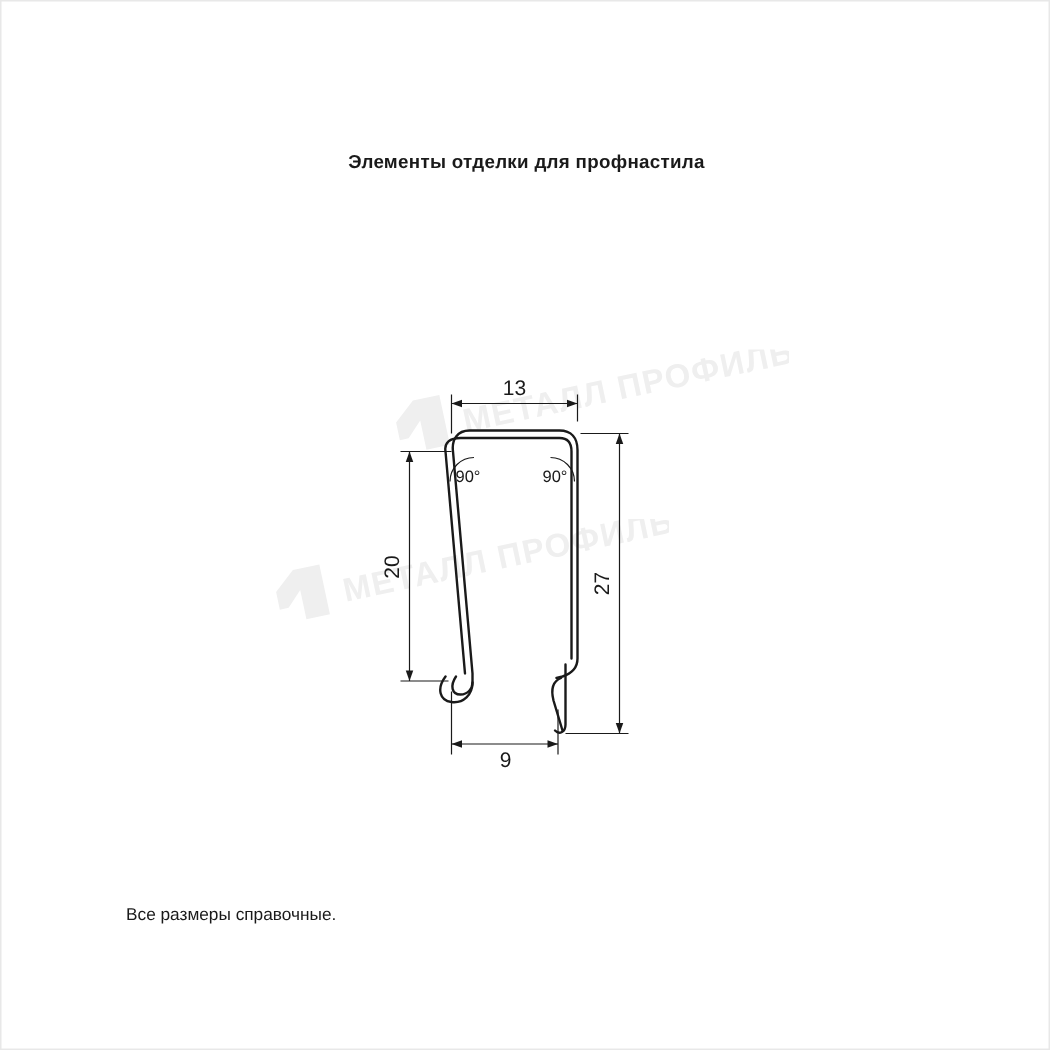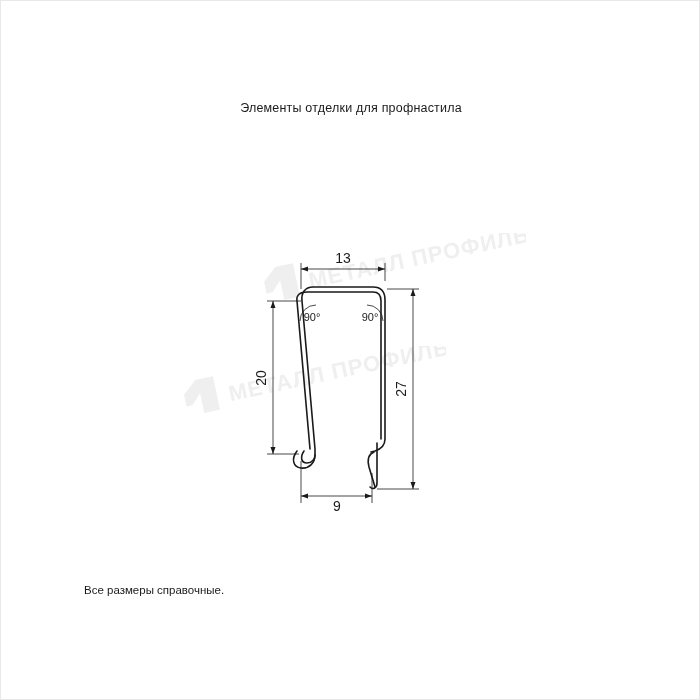--- a/index.html
+++ b/index.html
@@ -38,21 +38,21 @@
   .title-line2 {
     font-size: 25px;
     font-weight: bold;
     letter-spacing: 0.2px;
     line-height: 30px;
     margin-top: 2px;
     white-space: nowrap;
   }
   .subtitle {
     font-size: 12.5px;
-    font-weight: normal;
+    font-weight: bold;
     margin-top: 12px;
     letter-spacing: 0.2px;
     white-space: nowrap;
   }
   .drawing {
     position: absolute;
     top: 210px;
     left: 0;
     width: 700px;
     height: 330px;
@@ -60,20 +60,21 @@
   .notes {
     position: absolute;
     left: 83px;
     top: 580px;
     font-size: 11.5px;
     line-height: 18px;
     color: #1a1a1a;
   }
   .notes div {
     white-space: nowrap;
+    margin-top: 20px;
   }
   .wm {
     position: absolute;
     pointer-events: none;
     user-select: none;
   }
 </style>
 </head>
 <body>
 

